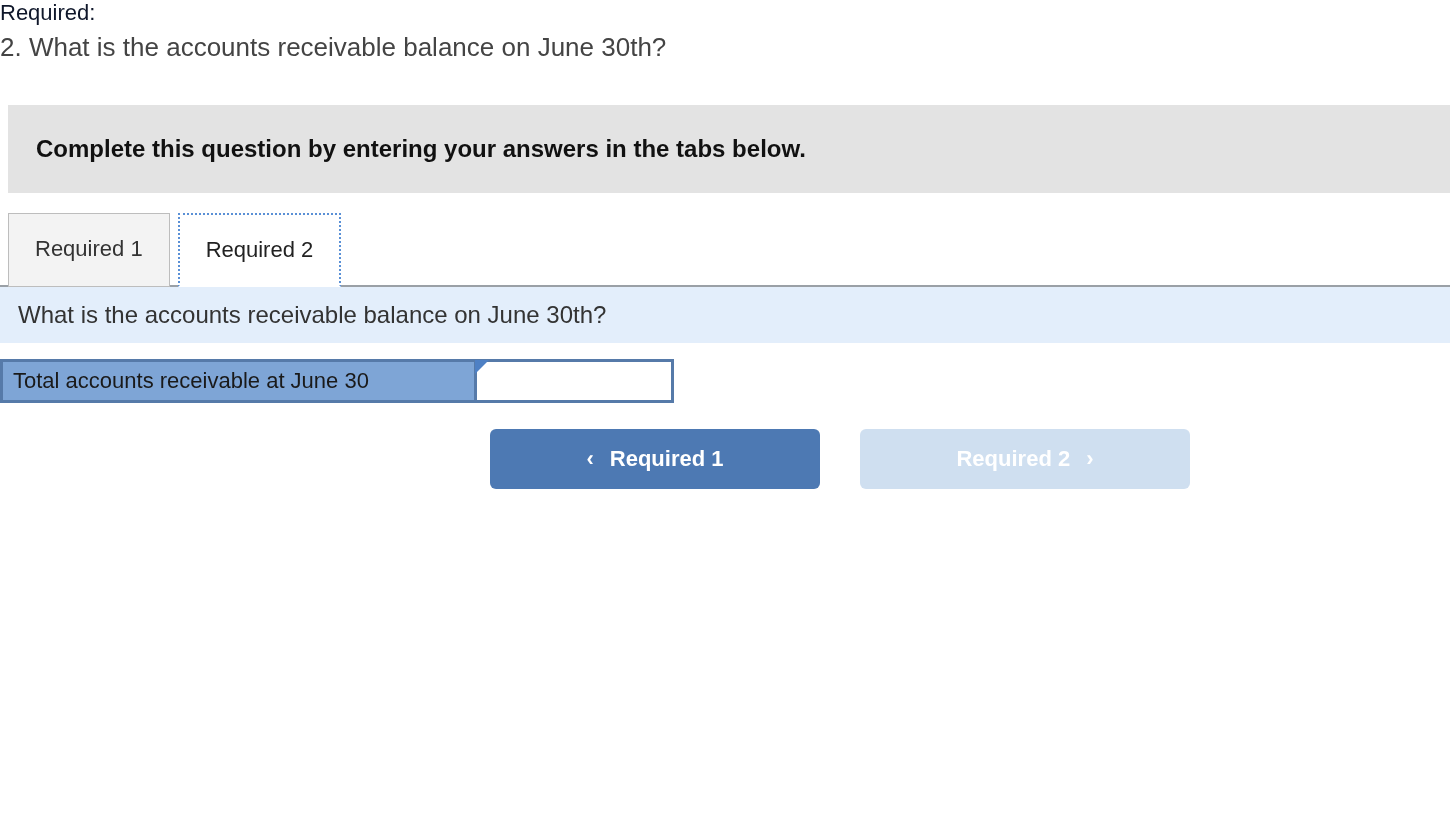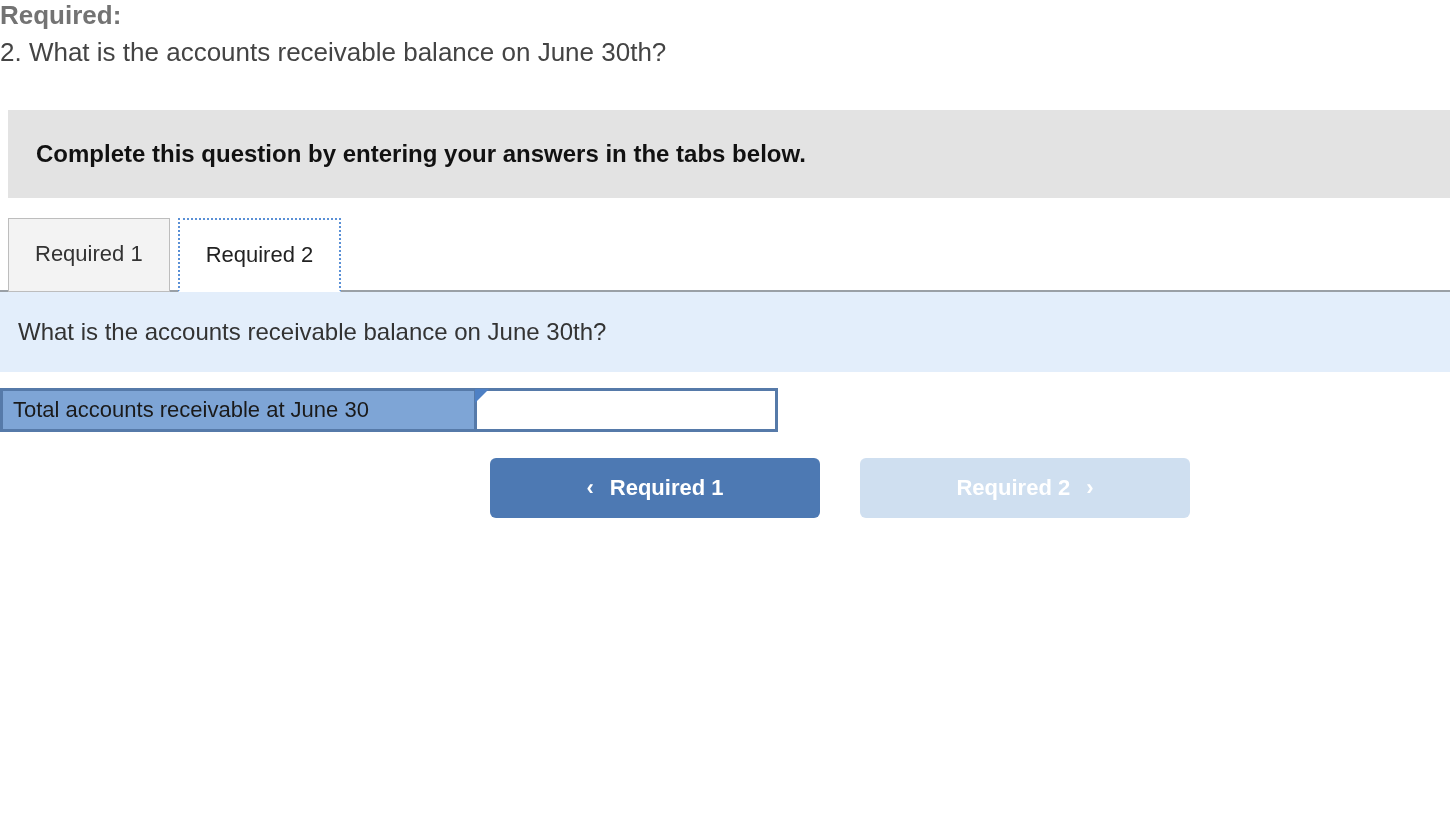--- a/index.html
+++ b/index.html
@@ -6,23 +6,23 @@
     body {
       font-family: Arial, Helvetica, sans-serif;
       background: #fff;
       width: 1450px;
       color: #333;
     }
     .question-header {
       padding: 0 0 20px 0;
     }
     .question-header .required-title {
-      font-weight: bold;
-      font-size: 26px;
-      color: #737373;
+      font-weight: normal;
+      font-size: 22px;
+      color: #0f172a;
       margin-bottom: 4px;
     }
     .question-header .req-item {
       font-size: 26px;
       color: #444;
       line-height: 1.35;
     }
     .instruction-bar {
       background: #e3e3e3;
       padding: 30px 28px;
@@ -54,30 +54,30 @@
       top: 2px;
     }
     .tab.active {
       background: #fff;
       border: 2px dotted #5a90d6;
       border-bottom: 2px solid #fff;
       color: #222;
     }
     .prompt-band {
       background: #e3eefb;
-      padding: 26px 18px;
+      padding: 14px 18px;
       font-size: 24px;
       color: #333;
       margin-top: 0;
     }
     .answer-row {
       display: flex;
       margin-top: 16px;
       border: 3px solid #567aa9;
-      width: 778px;
+      width: 674px;
     }
     .answer-label {
       background: #7ea5d6;
       color: #1a1a1a;
       font-size: 22px;
       padding: 6px 10px;
       flex: 0 0 474px;
       border-right: 3px solid #567aa9;
     }
     .answer-input-wrap {

